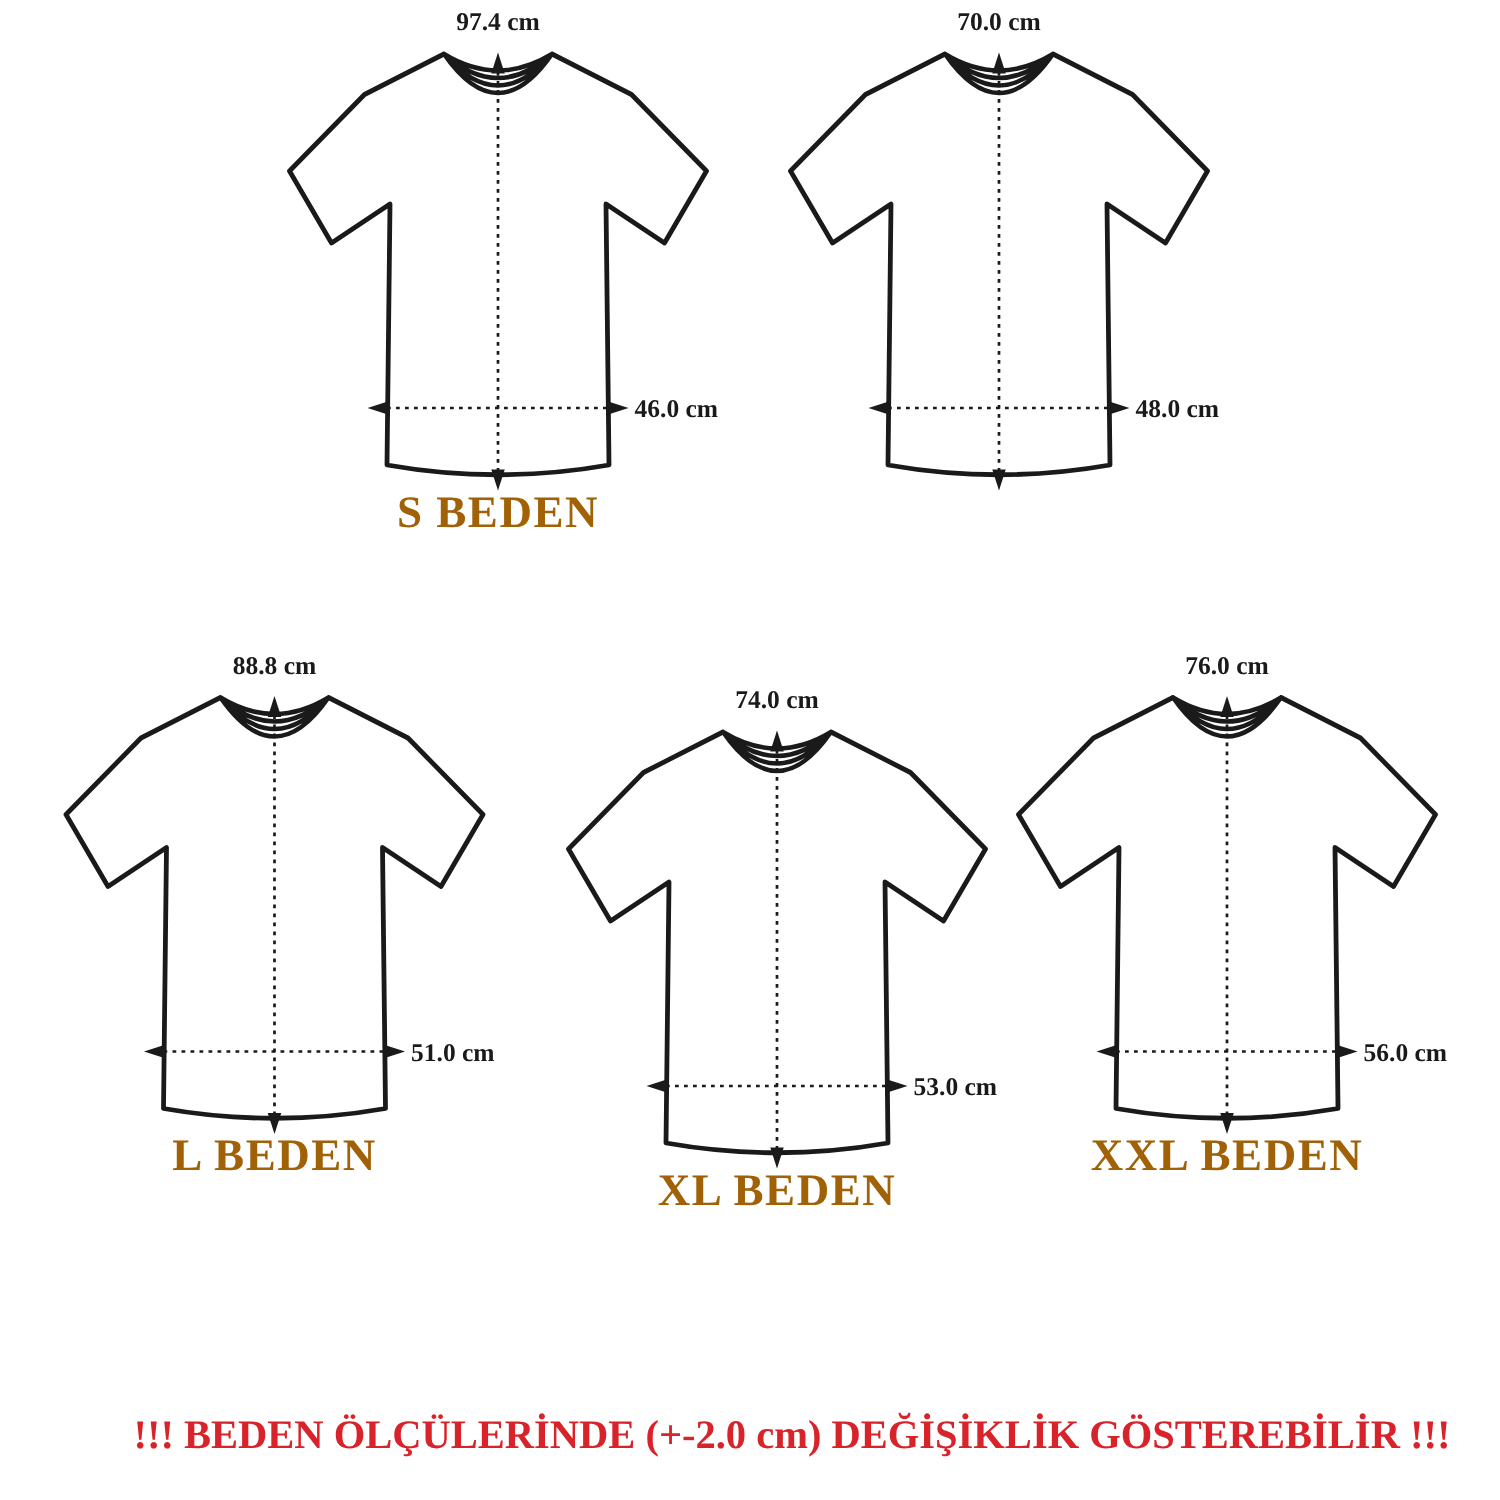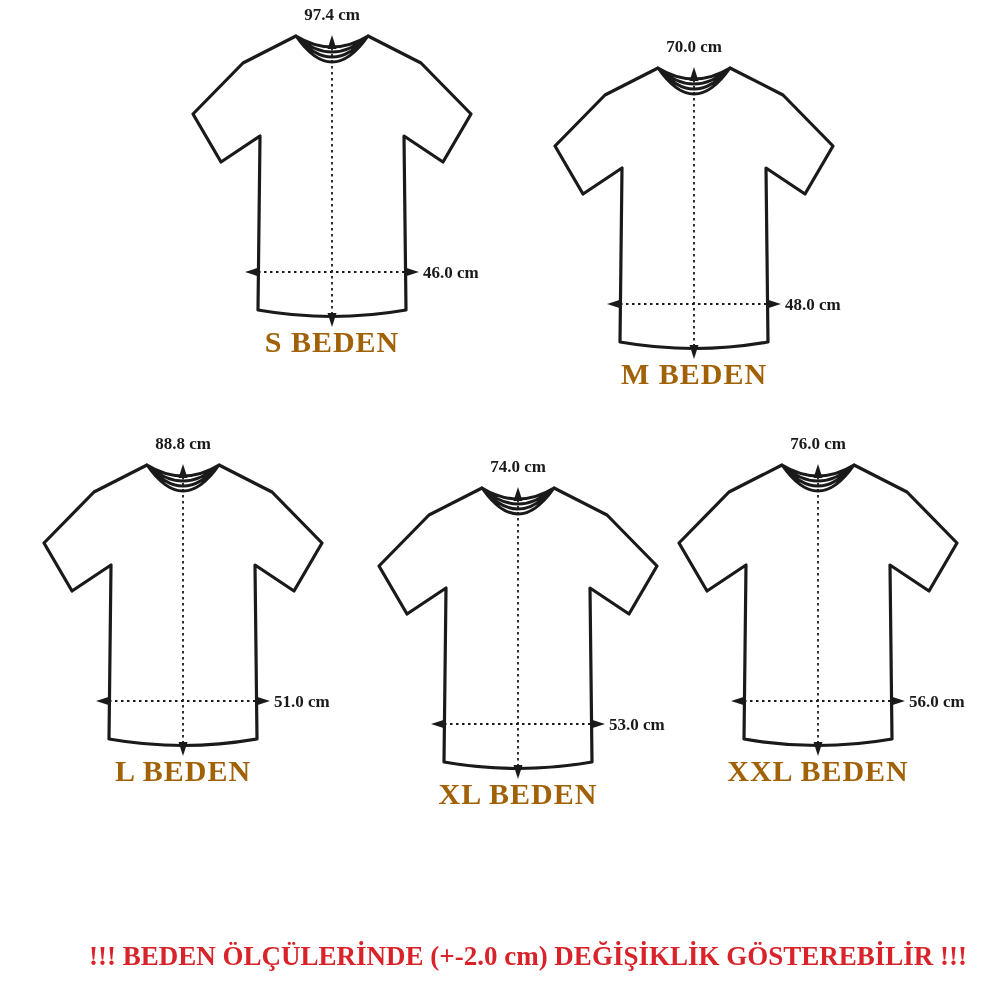--- a/index.html
+++ b/index.html
@@ -77,27 +77,26 @@
 
   <div class="shirt-block" style="left:182px; top:4px;">
     <div class="top-label">97.4 cm</div>
     <svg class="tshirt" width="310" height="305" viewBox="0 0 310 305">
       <use href="#tshirt-shape"></use>
       <text class="wlabel" x="241" y="252">46.0 cm</text>
     </svg>
     <div class="size-label">S BEDEN</div>
   </div>
 
-  <div class="shirt-block" style="left:544px; top:4px;margin-top:32px;">
+  <div class="shirt-block" style="left:516px; top:4px;">
     <div class="top-label">70.0 cm</div>
     <svg class="tshirt" width="310" height="305" viewBox="0 0 310 305">
       <use href="#tshirt-shape"></use>
       <text class="wlabel" x="241" y="252">48.0 cm</text>
     </svg>
-    <div class="size-label">M BEDEN</div>
   </div>
 
   <div class="shirt-block" style="left:33px; top:433px;">
     <div class="top-label">88.8 cm</div>
     <svg class="tshirt" width="310" height="305" viewBox="0 0 310 305">
       <use href="#tshirt-shape"></use>
       <text class="wlabel" x="241" y="252">51.0 cm</text>
     </svg>
     <div class="size-label">L BEDEN</div>
   </div>

